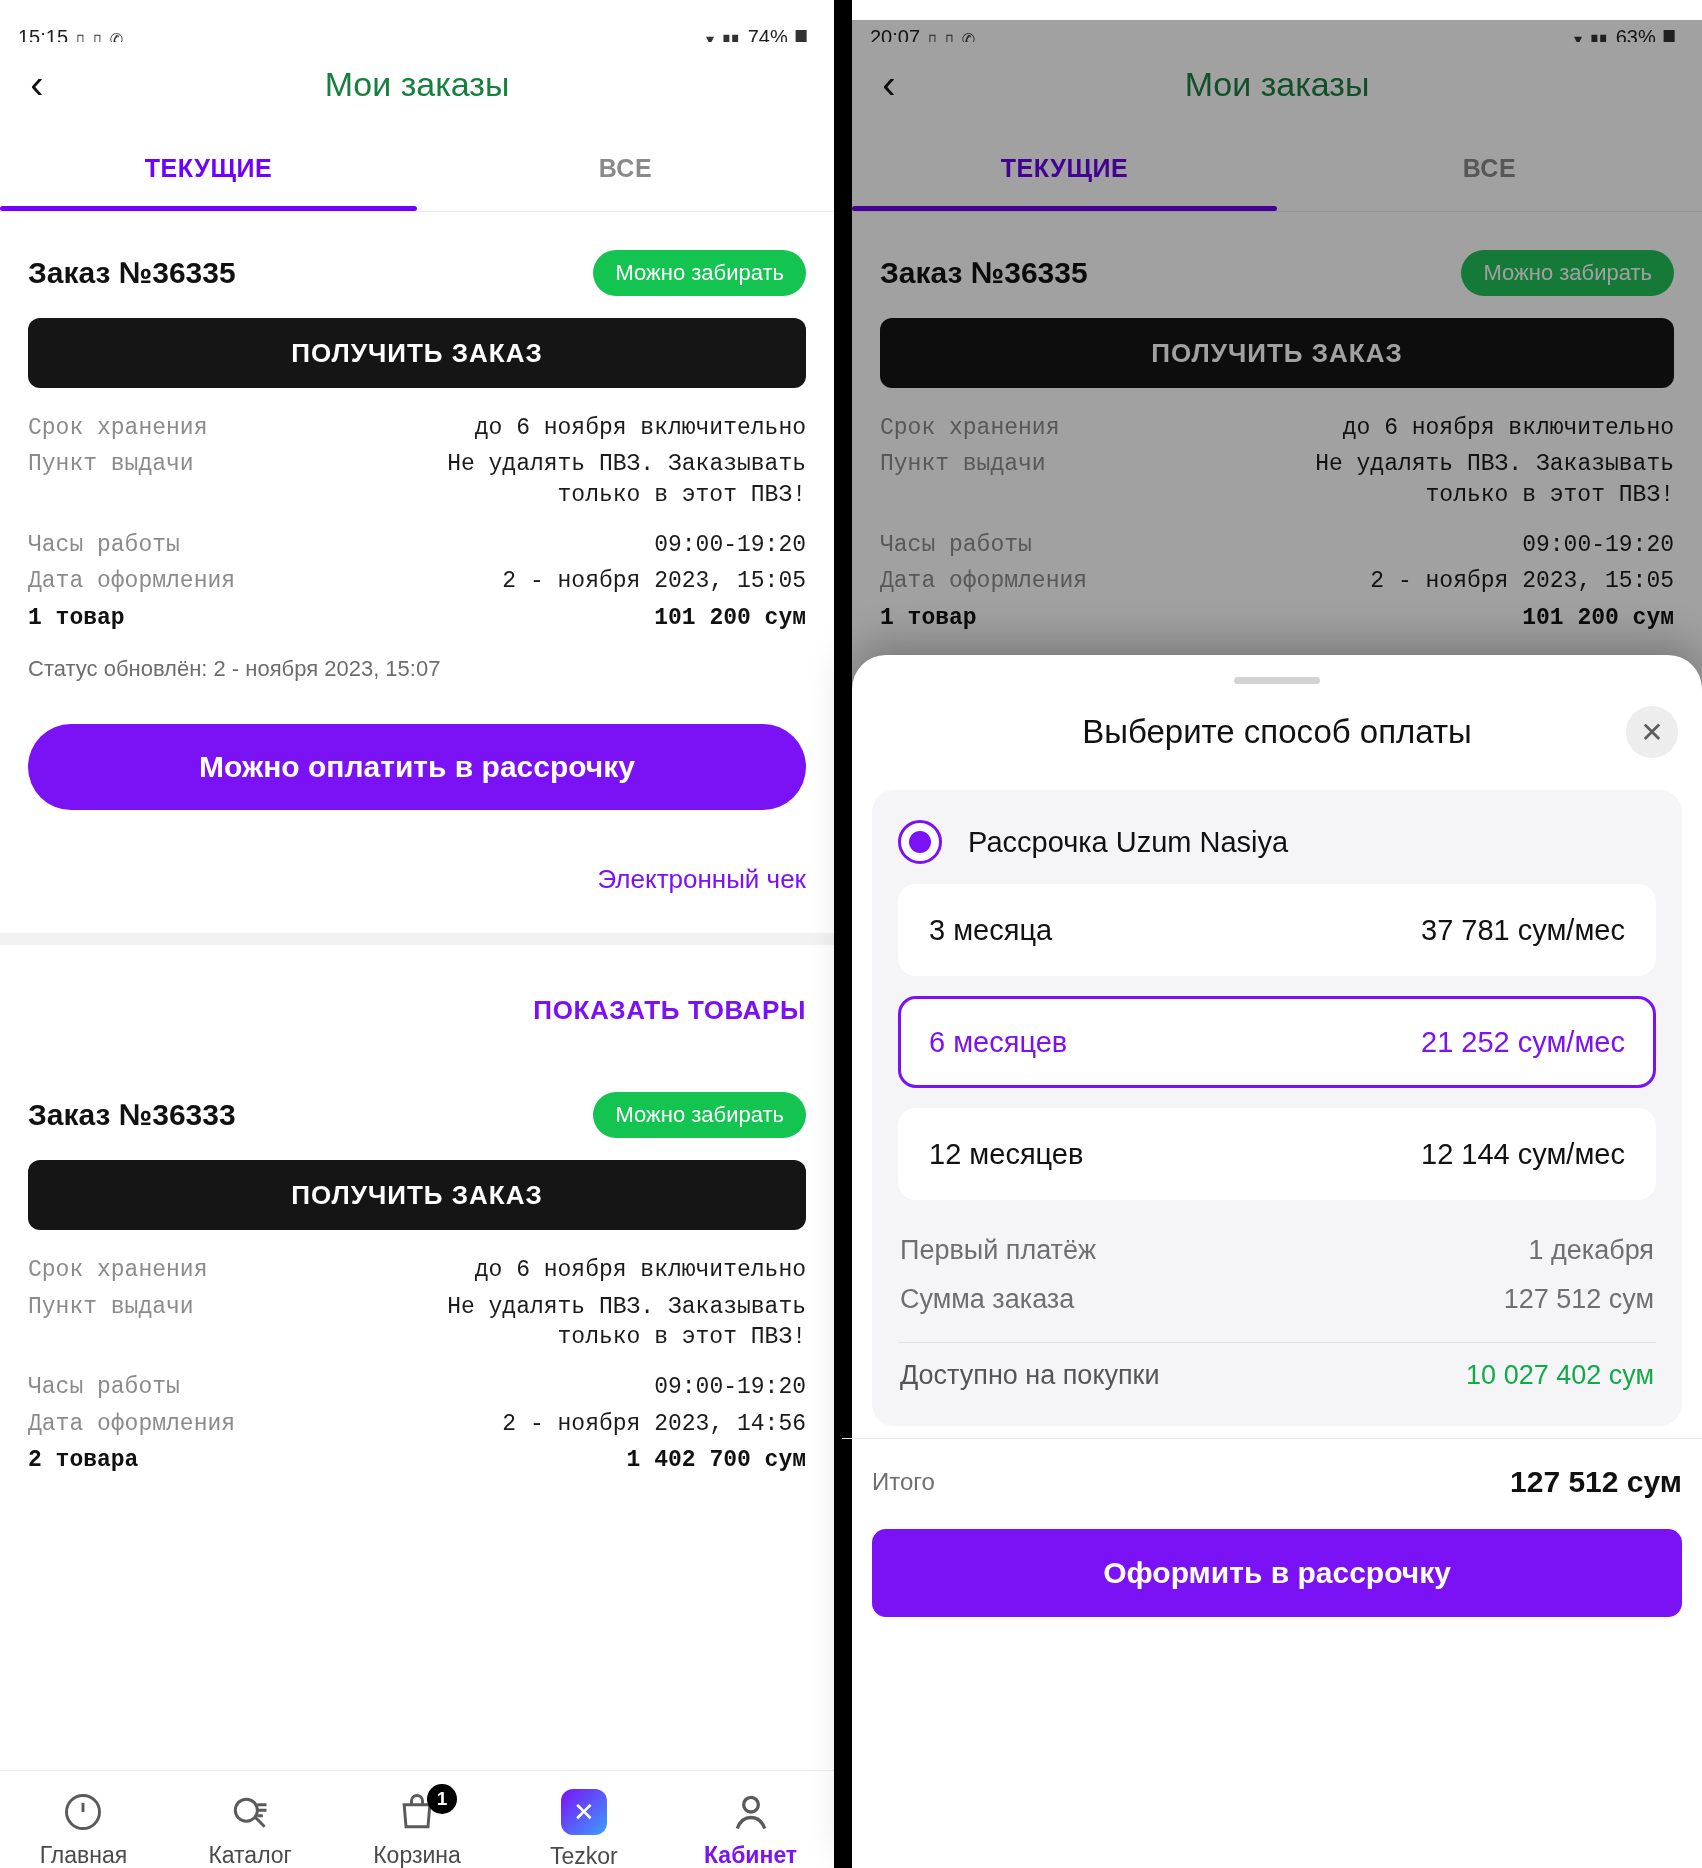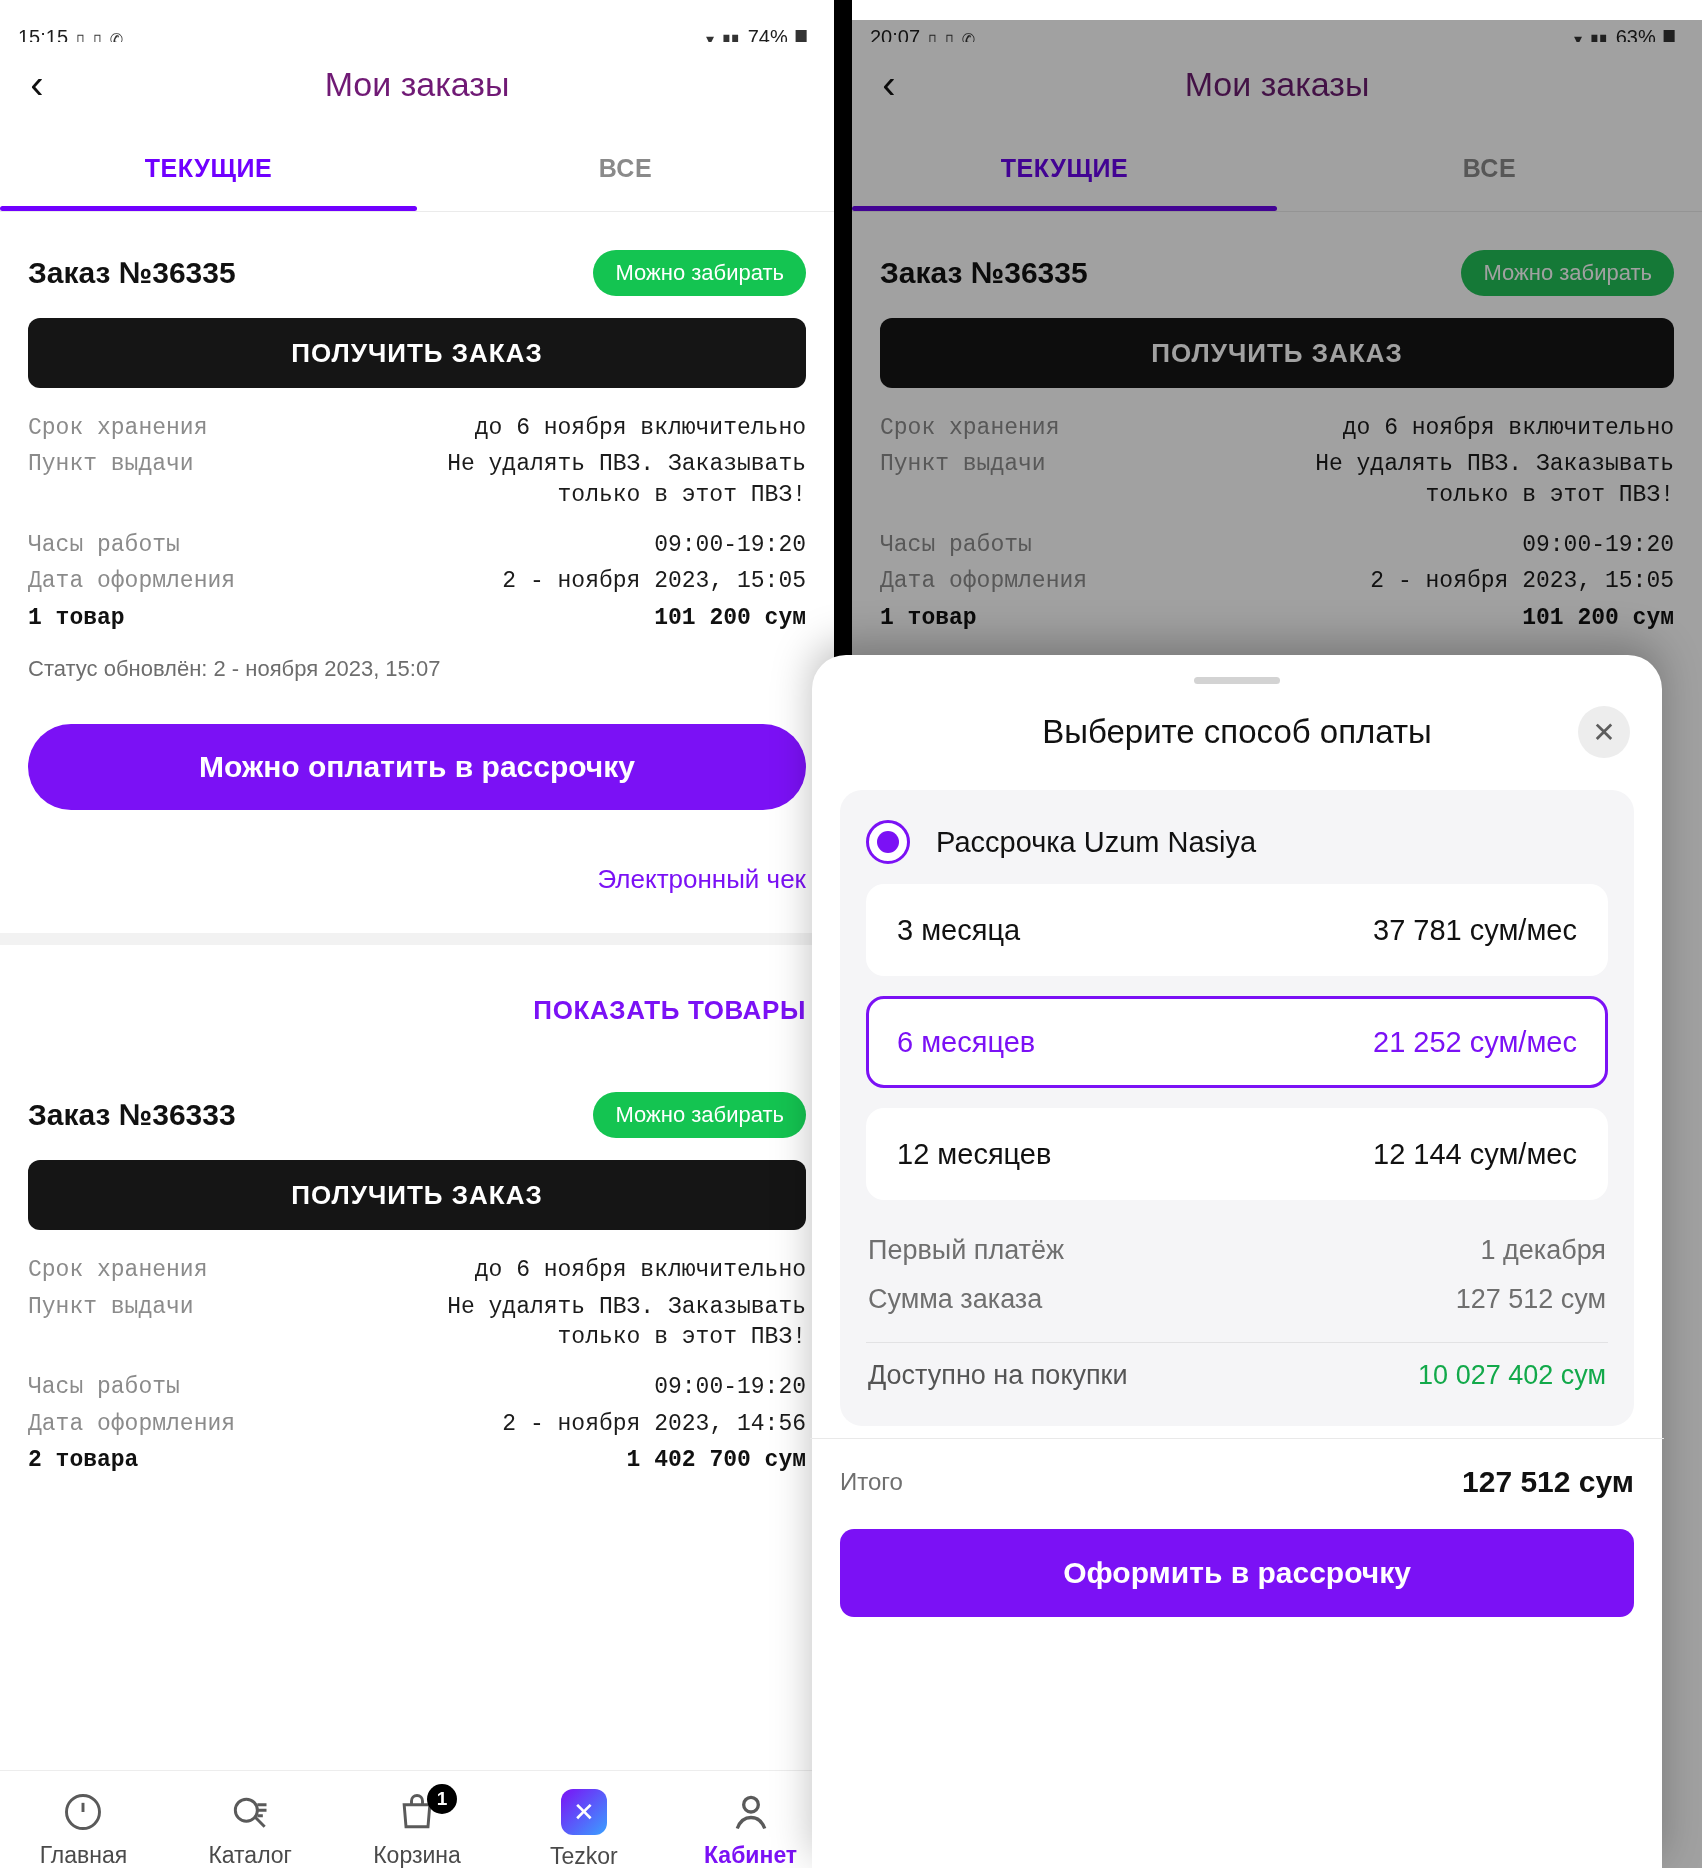--- a/index.html
+++ b/index.html
@@ -48,21 +48,21 @@
     position: relative;
   }
   .back-btn {
     width: 74px; height: 84px;
     display: flex; align-items: center; justify-content: center;
     font-size: 40px; color: #111; line-height: 1;
     cursor: pointer;
   }
   .header-title {
     position: absolute; left: 0; right: 0; text-align: center;
-    font-size: 34px; font-weight: 400; color: #701a75;
+    font-size: 34px; font-weight: 400; color: #15803d;
     pointer-events: none;
   }
 
   
   .tabs {
     display: flex; height: 86px; position: relative;
     border-bottom: 1px solid #ebebeb;
   }
   .tab {
     flex: 1; display: flex; align-items: center; justify-content: center;
@@ -155,25 +155,25 @@
     background: linear-gradient(135deg,#7b11f5 0%, #3aa0ff 100%);
     display: flex; align-items: center; justify-content: center;
     color: #fff; font-size: 26px;
   }
 
   
   .dim { filter: brightness(.63) saturate(.9); }
 
   
   .sheet {
-    position: absolute; left: 812px; bottom: 0; width: 850px; height: 1213px;
+    position: absolute; left: 852px; bottom: 0; width: 850px; height: 1213px;
     background: #ffffff;
     border-radius: 34px 34px 0 0;
     box-shadow: 0 -12px 40px rgba(0,0,0,.25);
-    padding: 0 28px;
+    padding: 0 20px;
   }
   .sheet-grip {
     width: 86px; height: 7px; border-radius: 4px; background: #d3d3d3;
     margin: 22px auto 0;
   }
   .sheet-head {
     position: relative; display: flex; align-items: center; justify-content: center;
     height: 96px;
   }
   .sheet-title { font-size: 33px; color: #111; }

